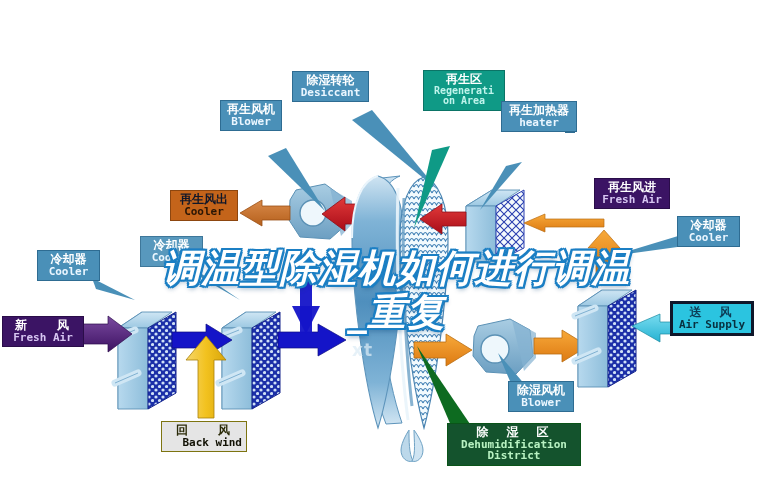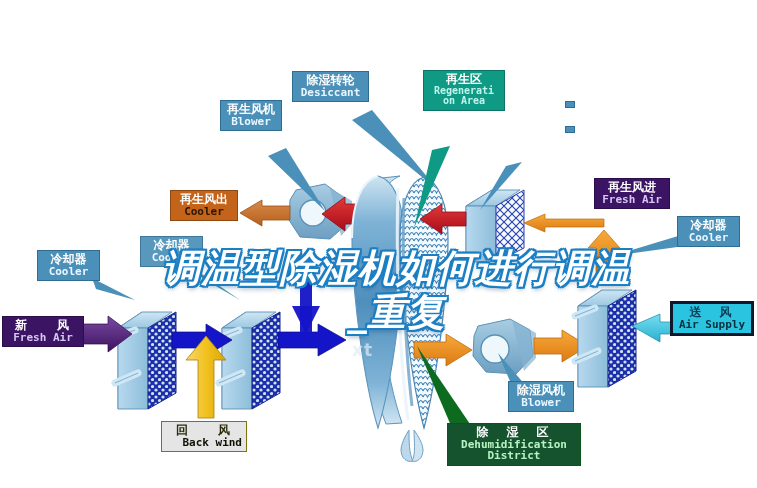--- a/index.html
+++ b/index.html
@@ -22,21 +22,21 @@
   
   .lbl-blue{background:#4a90b8;border:1px solid #2e6c92;}
   .lbl-blue .cn{color:#ffffff;}
   .lbl-blue .en{color:#eaf6ff;}
 
   .lbl-teal{background:#0f9a86;border:1px solid #0b7466;}
   .lbl-teal .cn{color:#ffffff;}
   .lbl-teal .en{color:#bff4ec;}
 
   .lbl-orange{background:#c4641a;border:1px solid #8d460f;}
-  .lbl-orange .cn{color:#ffffff;}
+  .lbl-orange .cn{color:#0f172a;}
   .lbl-orange .en{color:#2a1605;}
 
   .lbl-purple{background:#3b1464;border:1px solid #2a0d49;}
   .lbl-purple .cn{color:#ffffff;}
   .lbl-purple .en{color:#d7c6f2;}
 
   .lbl-yellow{background:#e5e5e5;border:1px solid #7d7410;}
   .lbl-yellow .cn{color:#2b2b09;}
   .lbl-yellow .en{color:#111104;text-align:right;}
 
@@ -318,20 +318,24 @@
 
   <div class="lbl lbl-teal" style="left:423px;top:32px;width:82px;">
     <span class="cn" style="font-size:12px;">再生区</span>
     <span class="en" style="font-size:10px;">Regenerati</span>
     <span class="en" style="font-size:10px;">on Area</span>
   </div>
 
   <div class="lbl lbl-blue" style="left:565px;top:88px;width:0px;"></div>
   <div class="lbl lbl-blue" style="left:565px;top:63px;width:0;"></div>
 
+  <div class="lbl lbl-blue" style="left:501px;top:63px;width:76px;">
+    <span class="cn" style="font-size:12px;">再生加热器</span>
+    <span class="en" style="font-size:11px;">heater</span>
+  </div>
 
   <div class="lbl lbl-purple" style="left:594px;top:140px;width:76px;">
     <span class="cn" style="font-size:12px;">再生风进</span>
     <span class="en" style="font-size:11px;">Fresh Air</span>
   </div>
 
   <div class="lbl lbl-blue" style="left:677px;top:178px;width:63px;">
     <span class="cn" style="font-size:12px;">冷却器</span>
     <span class="en" style="font-size:11px;">Cooler</span>
   </div>

